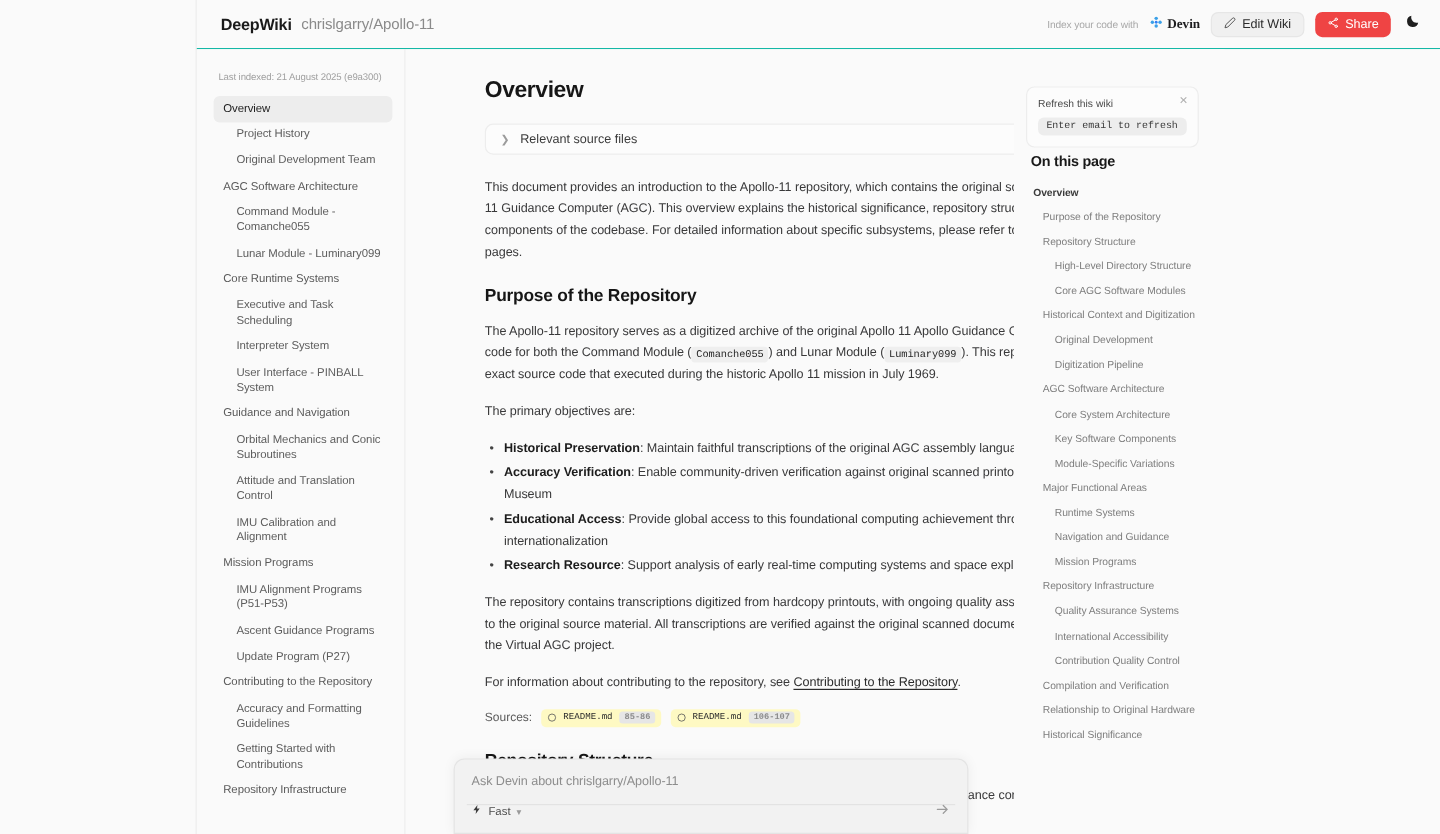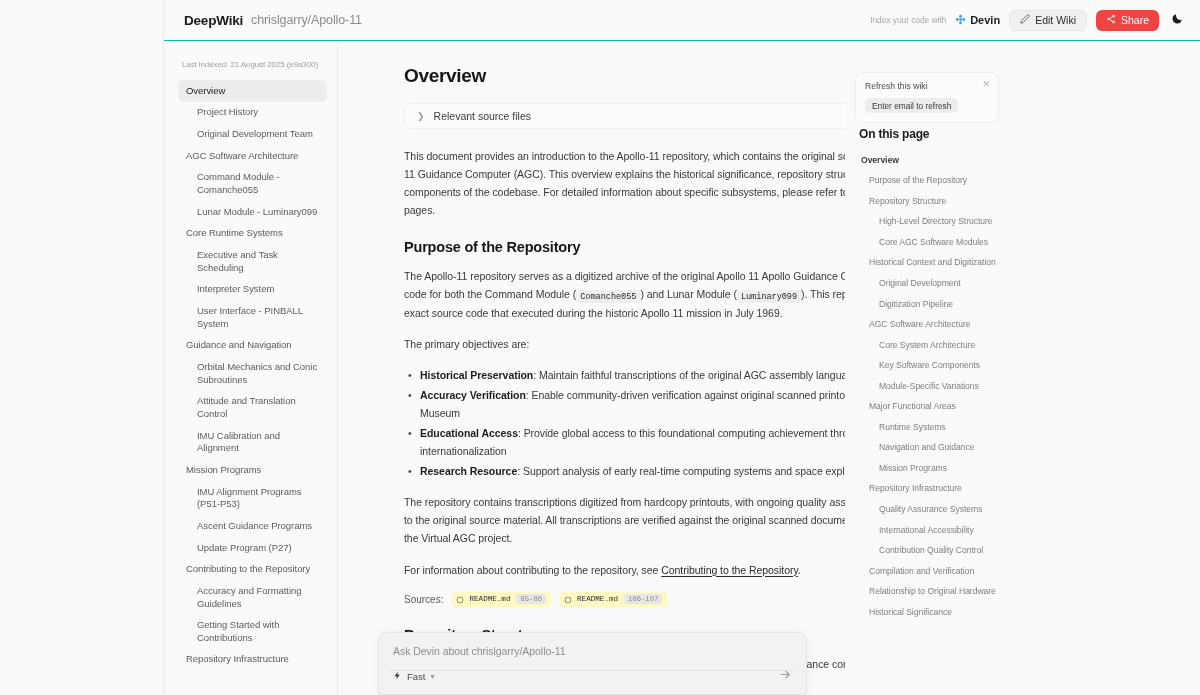--- a/index.html
+++ b/index.html
@@ -16,21 +16,21 @@
   .header {
     position: absolute; top: 0; left: 164px; right: 0; height: 41px;
     display: flex; align-items: center; padding: 0 14px 0 20px;
     background: #fafafa;
     border-bottom: 1px solid #14b8a6;
   }
   .brand { font-size: 13.5px; font-weight: 700; color: #1a1a1a; letter-spacing: -0.2px; }
   .repo-path { font-size: 12.5px; color: #8a8a8a; margin-left: 8px; letter-spacing: -0.1px; }
   .header-right { margin-left: auto; display: flex; align-items: center; gap: 9px; }
   .index-with { font-size: 8.5px; color: #a8a8a8; letter-spacing: -0.1px; }
-  .devin-chip { display: flex; align-items: center; gap: 4px; }
+  .devin-chip { display: flex; align-items: center; gap: 4px; font-family: Liberation Serif, serif; }
   .devin-name { font-size: 11px; font-weight: 700; color: #1d1d1f; }
   .btn {
     display: flex; align-items: center; gap: 5px;
     height: 21px; padding: 0 10px; border-radius: 6px;
     font-size: 10.5px; font-weight: 500; cursor: pointer; white-space: nowrap;
   }
   .btn-edit { background: #f0f0f0; color: #2b2b2b; border: 1px solid #e6e6e6; }
   .btn-share { background: #ef4444; color: #ffffff; }
   .moon { width: 18px; height: 18px; display:flex; align-items:center; justify-content:center; cursor:pointer; }
 
@@ -83,39 +83,39 @@
   .b { font-weight: 700; color: #1c1c1c; }
   a.lnk { color:#2b2b2b; text-decoration: underline; text-underline-offset:2px; }
   .sources { display:flex; align-items:center; gap:8px; margin-top: 4px; }
   .sources-label { font-size: 10px; color:#5b5b5b; }
   .src-chip {
     display:flex; align-items:center; gap:5px; height:15px;
     background:#fef9c3; border-radius: 4px; padding: 0 5px; cursor:pointer;
   }
   .src-name { font-family:"Liberation Mono", monospace; font-size: 7.6px; color:#2c2c2c; }
   .src-lines { font-family:"Liberation Mono", monospace; font-size: 7.2px; color:#8b8b8b;
-               background:#e6e6e6; border-radius:3px; padding:1px 4px; margin-left:1px; }
+               background:#e6e6e6; border-radius:3px; padding:1px 4px; margin-left:1px;font-weight:bold; }
 
   
   .rail-right { position:absolute; top:41px; left:1020px; width:180px; height:654px; background:#fafafa; }
   .toc {
     position:absolute; top:41px; left:845px; width:176px; height:654px;
     background:#fafafa; border-right:1px solid #ececec; padding: 30px 8px 0 10px; overflow:hidden;
   }
   .refresh-card {
     position:absolute; top:72px; left:855px; width:144px;
     background:#fcfcfc; border:1px solid #ededed; border-radius:7px;
     padding: 8px 9px 9px; z-index: 4;
   }
   .refresh-title { font-size: 8.6px; color:#4a4a4a; }
   .refresh-x { position:absolute; top:7px; right:8px; font-size:9px; color:#b0b0b0; cursor:pointer; line-height:1; }
   .refresh-btn {
     margin-top: 7px; display:inline-flex; align-items:center; height:15px;
     padding: 0 7px; background:#ededed; border-radius:5px;
-    font-size: 8.3px; color:#3a3a3a; cursor:pointer;
+    font-size: 8.3px; color:#3a3a3a; cursor:pointer;font-family:Liberation Mono, monospace;
   }
   .toc-head { font-size: 12px; font-weight:700; color:#191919; margin: 56px 0 9px 4px; letter-spacing:-0.2px; }
   .toc-item { font-size: 8.6px; line-height:1.3; color:#7e7e7e; padding: 4.7px 6px; border-radius:4px; cursor:pointer; letter-spacing:-0.05px; }
   .toc-item.l0 { padding-left: 6px; color:#3a3a3a; font-weight:600; }
   .toc-item.l1 { padding-left: 14px; }
   .toc-item.l2 { padding-left: 24px; }
 
   
   .chat {
     position:absolute; left: 378px; top: 632px; width: 429px; height: 63px;

